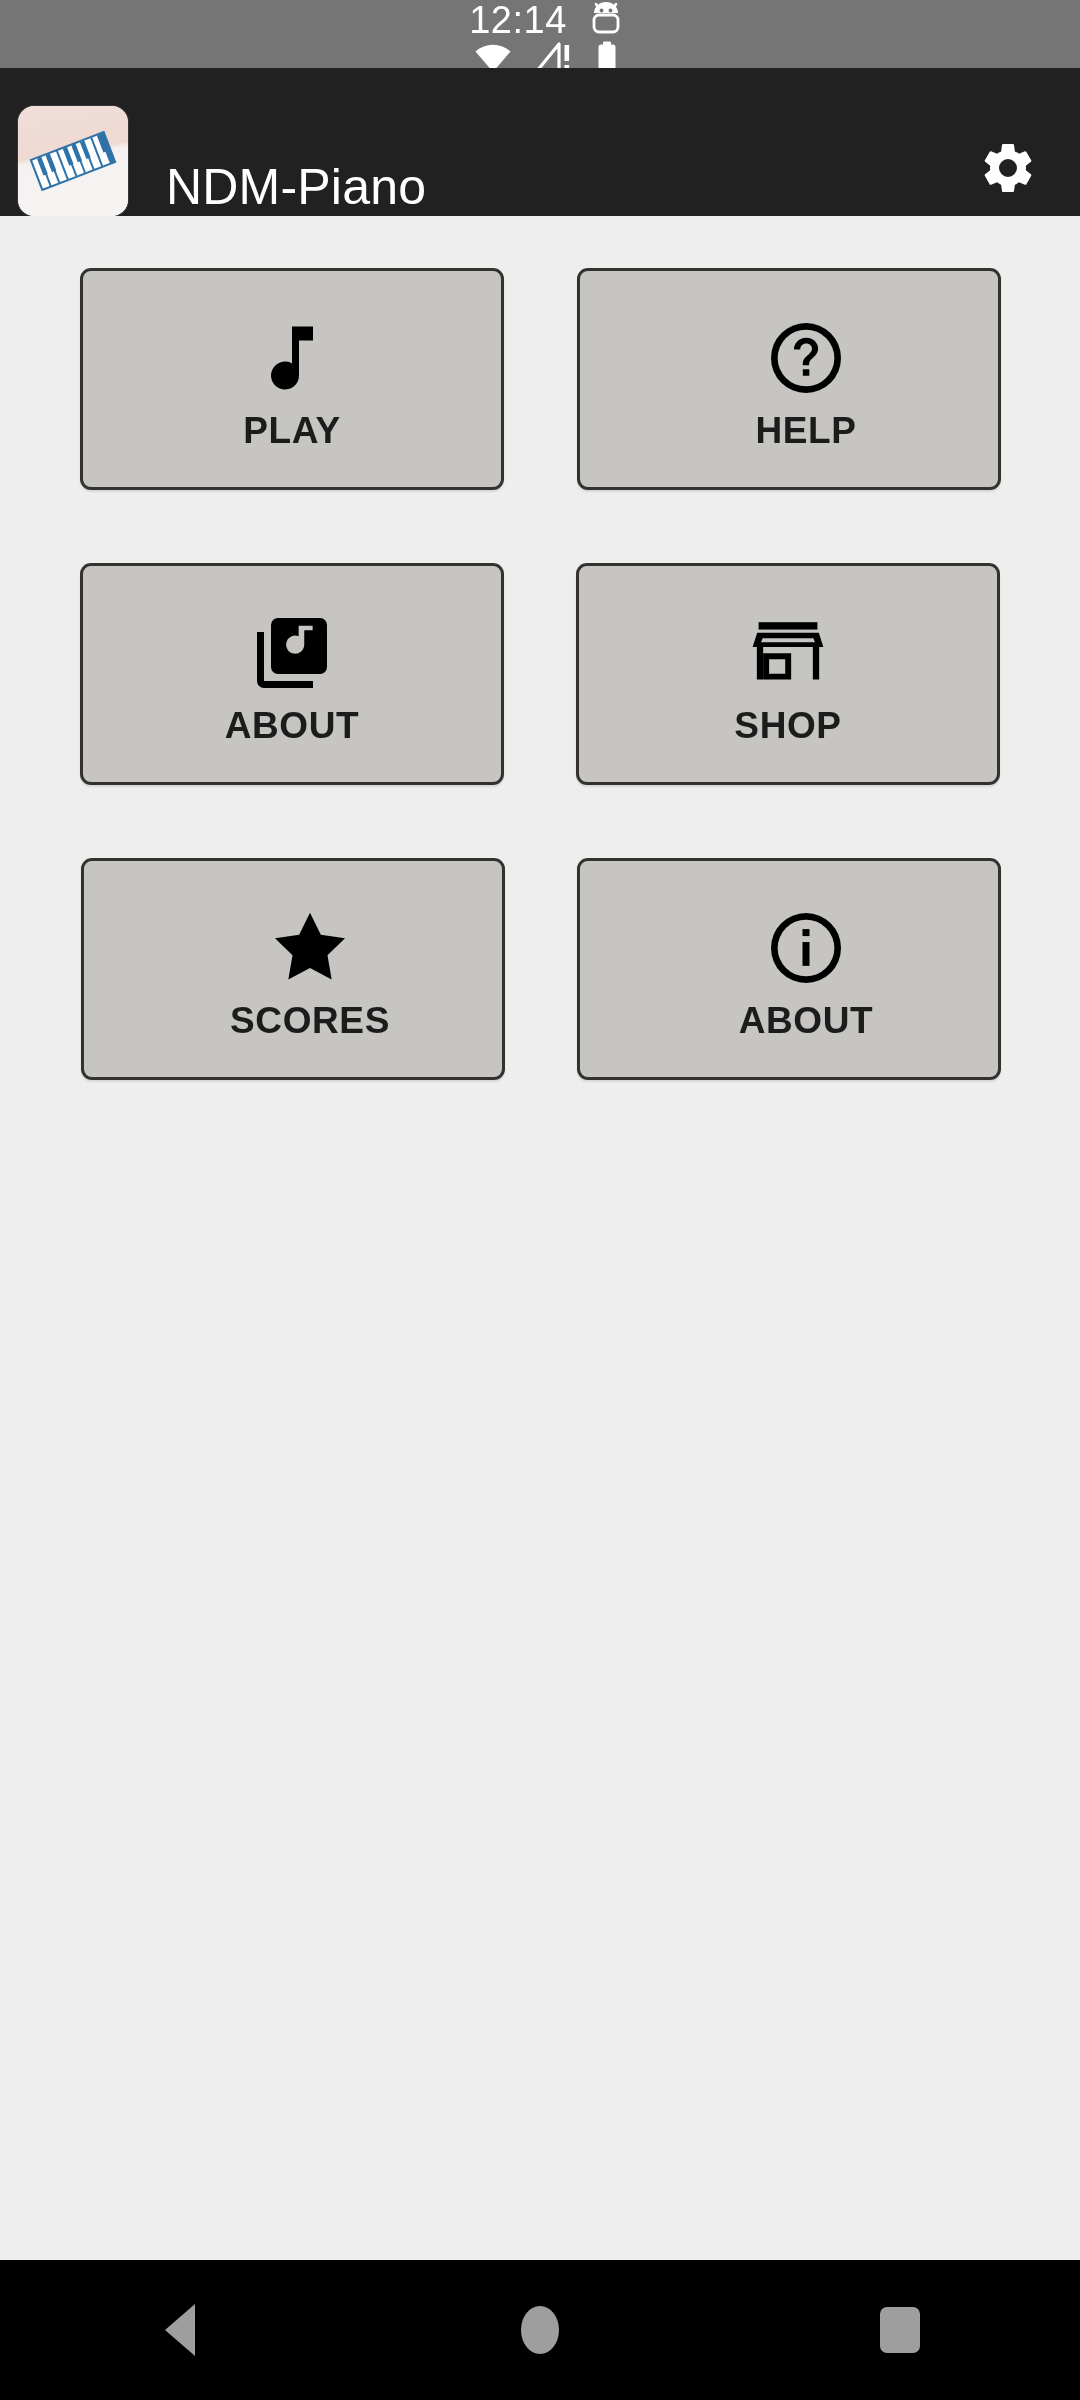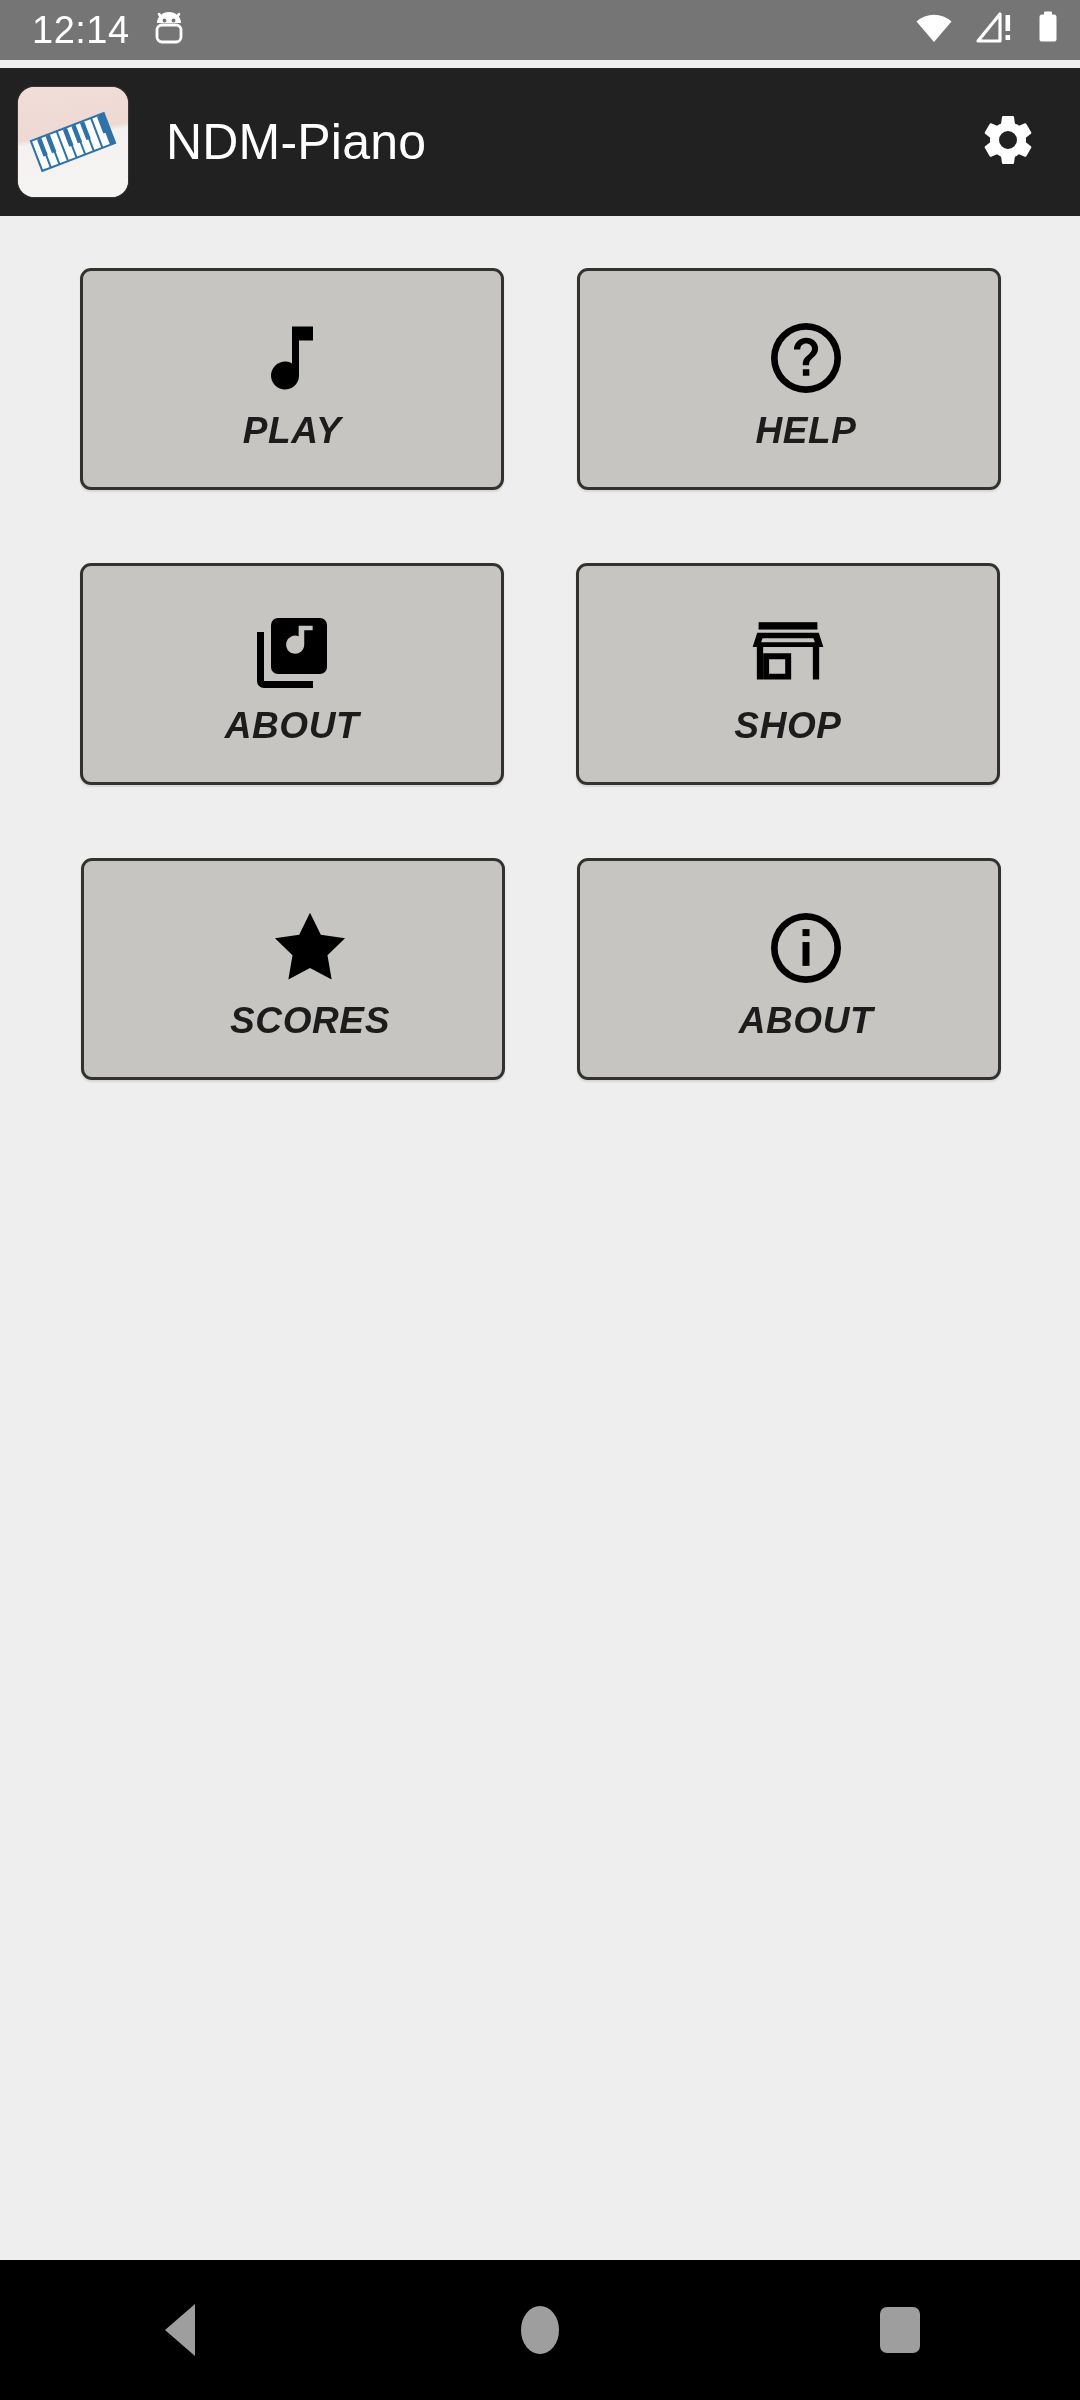--- a/index.html
+++ b/index.html
@@ -6,37 +6,38 @@
   html, body {
     width:1080px; height:2400px;
     background:#efeeee;
     font-family:"Liberation Sans", sans-serif;
     overflow:hidden;
   }
   #screen { position:relative; width:1080px; height:2400px; background:#efeeee; }
 
   
   .statusbar{
-    position:absolute; left:0; top:0; width:1080px; height:60px;
+    position:absolute; left:0; top:0; width:1080px; height:68px;
     background:#757575; display:flex; align-items:center;
     padding:0 20px 0 32px;
+    flex-direction:column;
   }
   .sb-time{
     color:#ffffff; font-size:38px; letter-spacing:0.5px;
     font-family:"Liberation Sans", sans-serif; line-height:1;
   }
   .sb-left{ display:flex; align-items:center; gap:22px; }
   .sb-spacer{ flex:1; }
   .sb-right{ display:flex; align-items:center; gap:22px; }
   .sb-icon{ display:block; }
 
   
   .appbar{
     position:absolute; left:0; top:68px; width:1080px; height:148px;
-    background:#212121; display:flex; align-items:center;
+    background:#212121; display:flex; align-items:flex-end;
     padding:0 26px 0 18px;
   }
   .app-icon{
     width:110px; height:110px; border-radius:16px; overflow:hidden;
     background:linear-gradient(175deg,#f0dcd6 0%,#eedad4 42%,#f3efee 56%,#f4f2f1 100%);
     flex:none; position:relative; box-shadow:0 0 0 1px rgba(255,255,255,.10);
   }
   .app-icon svg{ display:block; width:110px; height:110px; }
   .app-title{
     color:#ffffff; font-size:50px; font-weight:400;
@@ -63,21 +64,20 @@
   }
   .tile{
     width:424px; height:222px;
     background:#c6c5c2;
     border:3px solid #33322f;
     border-radius:11px;
     display:flex; flex-direction:column;
     align-items:center; justify-content:center;
     cursor:pointer; position:relative;
     box-shadow:0 2px 2px rgba(0,0,0,0.10);
-    font-style:italic;
   }
   .tile-icon{
     height:96px; display:flex; align-items:center; justify-content:center;
     margin-bottom:6px;
   }
   .tile-icon svg{ display:block; }
   .tile-label{
     font-size:37px; font-weight:bold; color:#1c1c1c;
     letter-spacing:0.6px; line-height:1;
   }

